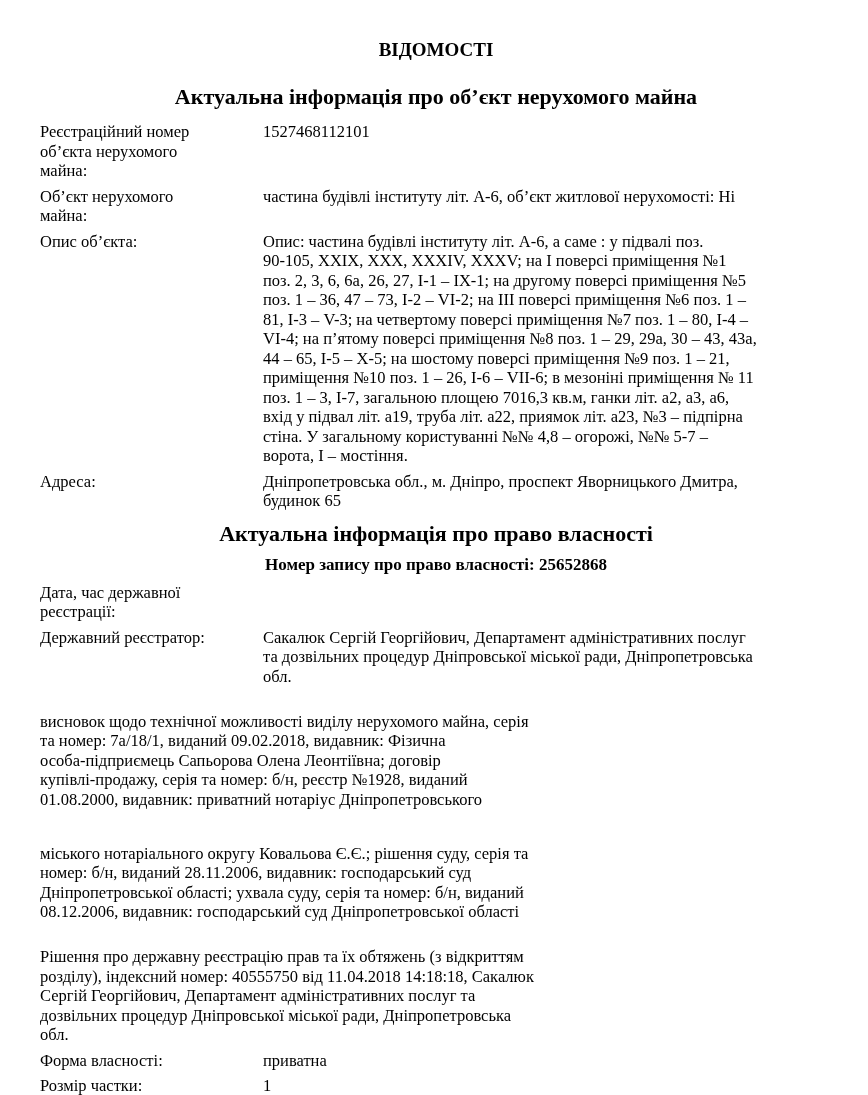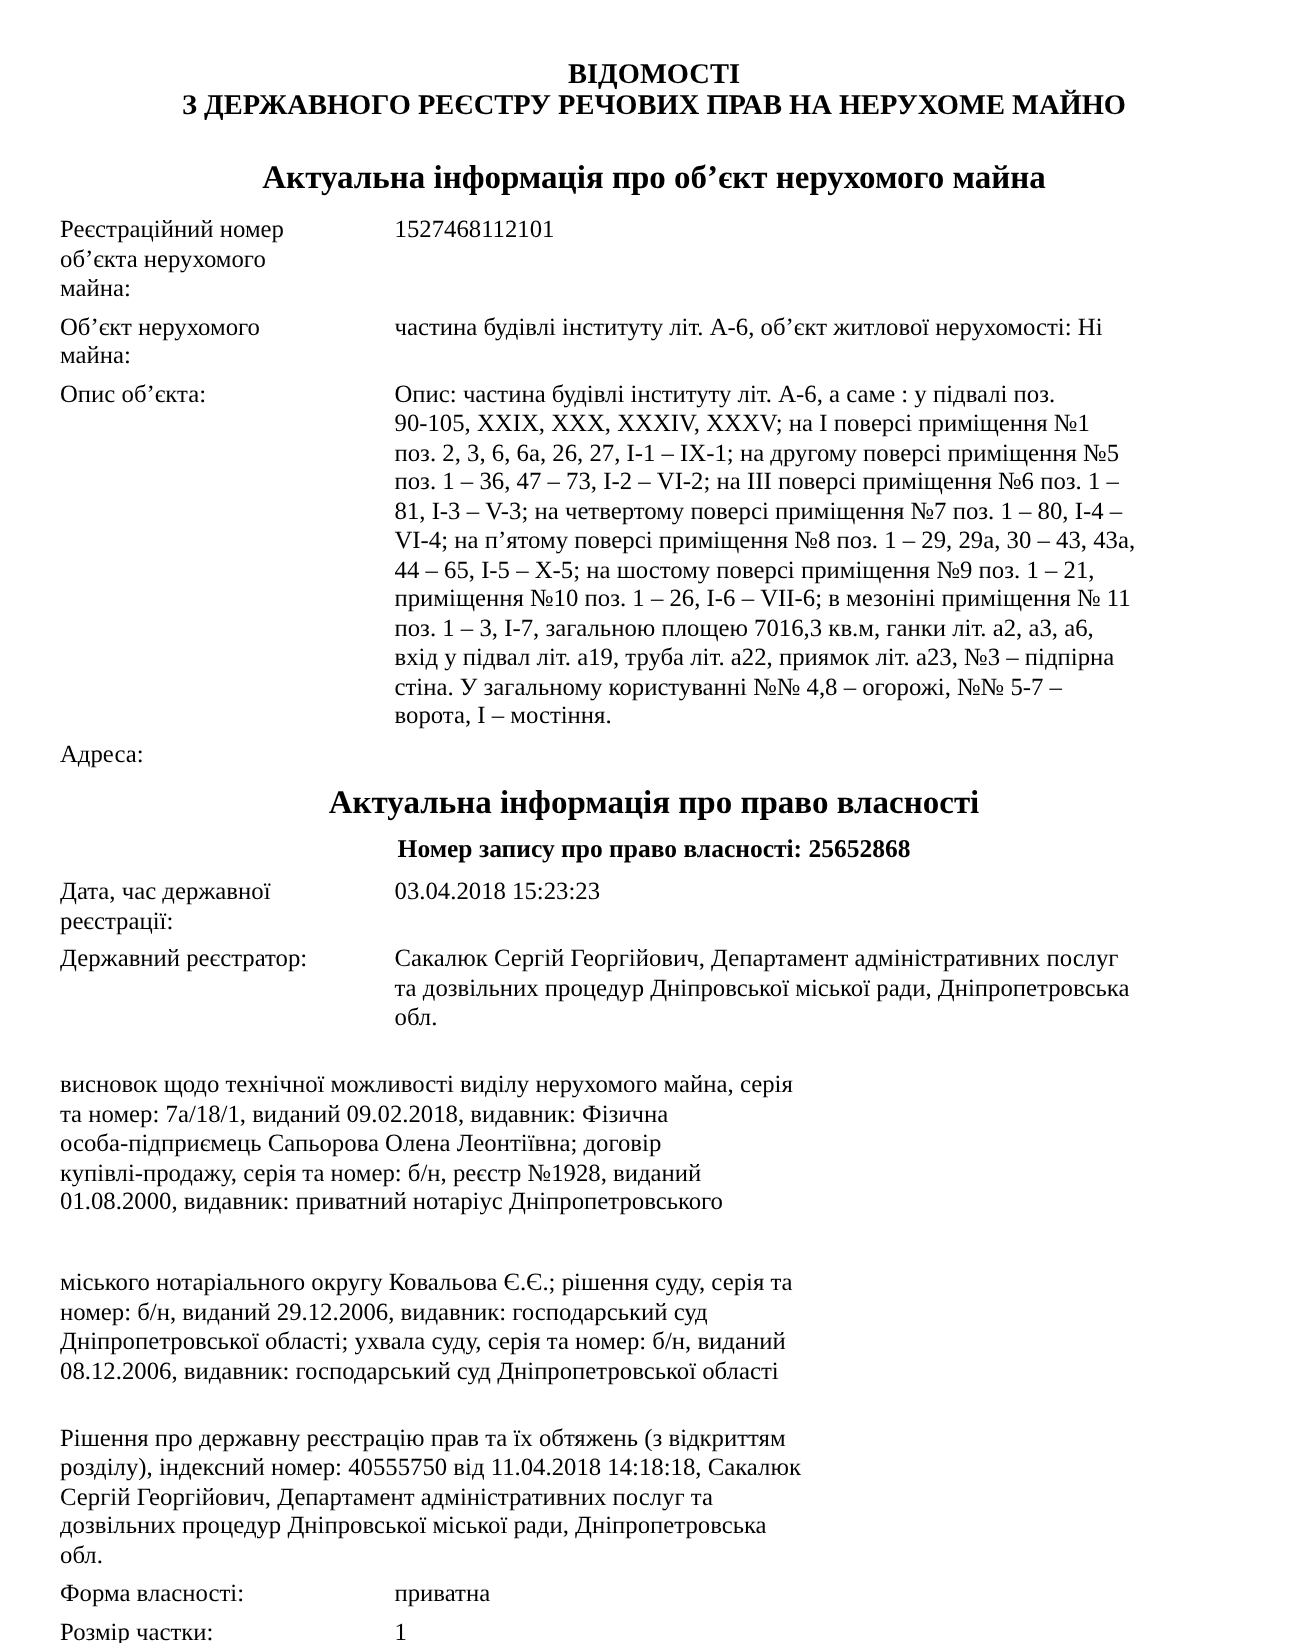--- a/index.html
+++ b/index.html
@@ -69,21 +69,20 @@
   .mt4 { margin-top: 4px; font-family: Liberation Serif, serif; }
 </style>
 </head>
 <body>
 
 <div class="page">
   <div class="content">
 
     <div class="doc-title">
       <div>ВІДОМОСТІ</div>
-      <div>З ДЕРЖАВНОГО РЕЄСТРУ РЕЧОВИХ ПРАВ НА НЕРУХОМЕ МАЙНО</div>
     </div>
 
     <div class="section-header">Актуальна інформація про об’єкт нерухомого майна</div>
 
     <div class="row">
       <div class="label">Реєстраційний номер
 об’єкта нерухомого
 майна:</div>
       <div class="value">1527468112101</div>
     </div>
@@ -105,48 +104,49 @@
 44 – 65, І-5 – Х-5; на шостому поверсі приміщення №9 поз. 1 – 21,
 приміщення №10 поз. 1 – 26, І-6 – VІІ-6; в мезоніні приміщення № 11
 поз. 1 – 3, І-7, загальною площею 7016,3 кв.м, ганки літ. а2, а3, а6,
 вхід у підвал літ. а19, труба літ. а22, приямок літ. а23, №3 – підпірна
 стіна. У загальному користуванні №№ 4,8 – огорожі, №№ 5-7 –
 ворота, І – мостіння.</div>
     </div>
 
     <div class="row">
       <div class="label">Адреса:</div>
+      <div class="value">Дніпропетровська обл., м. Дніпро, проспект Яворницького Дмитра,
+будинок 65</div>
     </div>
 
     <div class="section-header second">Актуальна інформація про право власності</div>
 
     <div class="record-line">Номер запису про право власності: 25652868</div>
 
     <div class="row">
       <div class="label">Дата, час державної
 реєстрації:</div>
-      <div class="value">03.04.2018 15:23:23</div>
     </div>
 
     <div class="row">
       <div class="label">Державний реєстратор:</div>
       <div class="value">Сакалюк Сергій Георгійович, Департамент адміністративних послуг
 та дозвільних процедур Дніпровської міської ради, Дніпропетровська
 обл.</div>
     </div>
 
     <div class="row">
       <div class="value">
         <div>висновок щодо технічної можливості виділу нерухомого майна, серія
 та номер: 7а/18/1, виданий 09.02.2018, видавник: Фізична
 особа-підприємець Сапьорова Олена Леонтіївна; договір
 купівлі-продажу, серія та номер: б/н, реєстр №1928, виданий
 01.08.2000, видавник: приватний нотаріус Дніпропетровського</div>
         <div class="value-part2">міського нотаріального округу Ковальова Є.Є.; рішення суду, серія та
-номер: б/н, виданий 29.12.2006, видавник: господарський суд
+номер: б/н, виданий 28.11.2006, видавник: господарський суд
 Дніпропетровської області; ухвала суду, серія та номер: б/н, виданий
 08.12.2006, видавник: господарський суд Дніпропетровської області</div>
       </div>
     </div>
 
     <div class="row">
       <div class="value">Рішення про державну реєстрацію прав та їх обтяжень (з відкриттям
 розділу), індексний номер: 40555750 від 11.04.2018 14:18:18, Сакалюк
 Сергій Георгійович, Департамент адміністративних послуг та
 дозвільних процедур Дніпровської міської ради, Дніпропетровська

